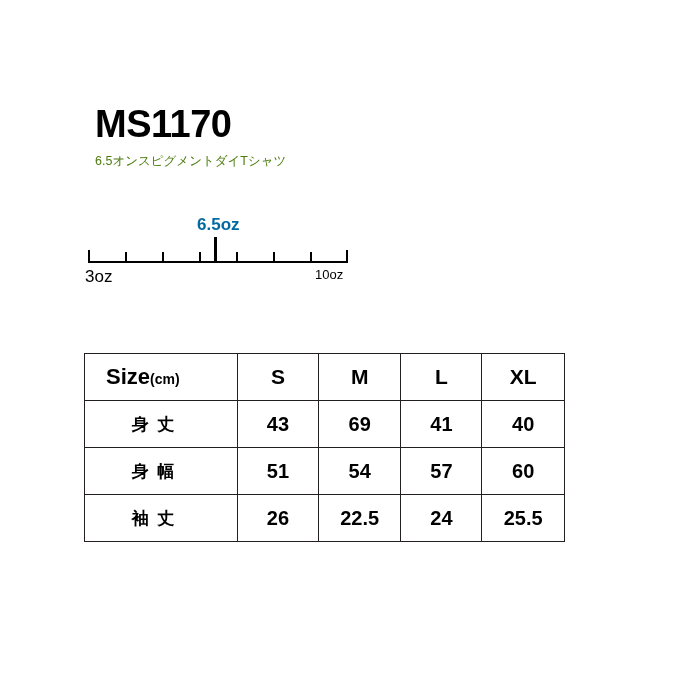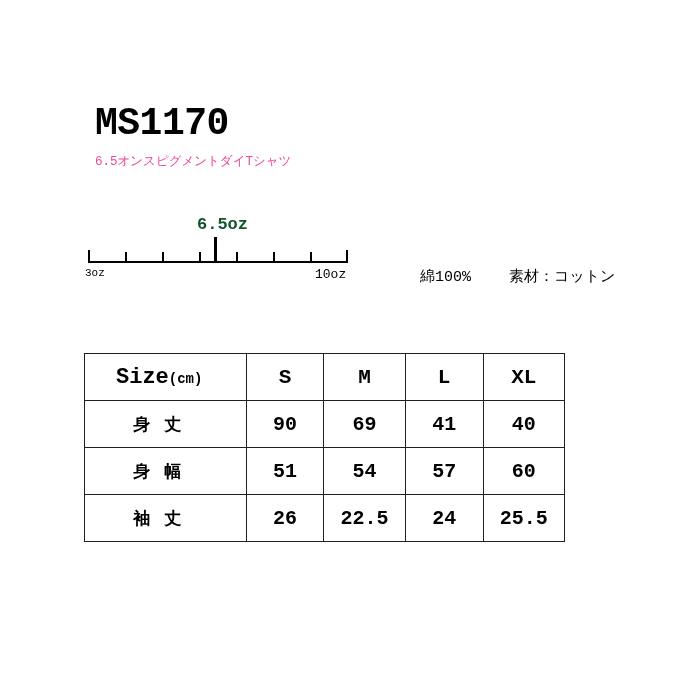--- a/index.html
+++ b/index.html
@@ -14,59 +14,58 @@
     color: #1a1a1a;
     position: relative;
     overflow: hidden;
   }
 
   .page {
     position: absolute;
     left: 0; top: 0;
     width: 700px;
     height: 700px;
-    font-family: Liberation Mono, monospace;
   }
 
   
   .title-block {
     position: absolute;
     left: 95px;
     top: 105px;
   }
   .product-code {
     font-size: 38px;
     font-weight: bold;
     letter-spacing: -0.5px;
     line-height: 1;
     margin: 0;
     color: #000;
   }
   .product-name {
     font-size: 12.5px;
     margin-top: 10px;
     letter-spacing: 0px;
-    color: #ec4899;
+    color: #4d7c0f;
   }
 
   
   .scale-block {
     position: absolute;
     left: 85px;
     top: 215px;
     width: 280px;
     height: 80px;
   }
   .scale-value {
     position: absolute;
     left: 112px;
     top: 0px;
     font-size: 17px;
     font-weight: bold;
-    color: #14532d;
+    color: #0369a1;
     white-space: nowrap;
   }
   .scale-axis {
     position: absolute;
     left: 3px;
     top: 46px;
     width: 260px;
     height: 2px;
     background: #000;
   }
@@ -90,21 +89,21 @@
     width: 3px;
     height: 26px;
     background: #000;
     left: 129px;
     top: 22px;
   }
   .scale-min {
     position: absolute;
     left: 0px;
     top: 52px;
-    font-size: 11px;
+    font-size: 17px;
     color: #000;
     text-align: center;
   }
   .scale-max {
     position: absolute;
     left: 230px;
     top: 52px;
     font-size: 13px;
     color: #000;
   }
@@ -144,21 +143,21 @@
   }
   .size-table .col-label {
     width: 137px;
     text-align: center;
     padding-right: 14px;
     font-size: 17px;
     letter-spacing: 2px;
   }
   .size-table thead .col-label {
     text-align: left;
-    padding-left: 31px;
+    padding-left: 21px;
     padding-right: 0;
     letter-spacing: 0;
   }
   .size-head-main {
     font-size: 22px;
     font-weight: bold;
   }
   .size-head-unit {
     font-size: 14px;
     font-weight: bold;
@@ -188,42 +187,37 @@
       <span class="tick small" style="left:222px;"></span>
       <span class="tick end" style="left:258px;"></span>
     </div>
 
     <div class="marker"></div>
     <div class="scale-axis"></div>
     <div class="scale-min">3oz</div>
     <div class="scale-max">10oz</div>
   </div>
 
-  <div class="material-block">
-    <span>綿100%</span>
-    <span class="mat-sep"></span>
-    <span>素材：コットン</span>
-  </div>
 
   <table class="size-table">
     <thead>
       <tr>
         <th class="col-label">
           <span class="size-head-main">Size</span><span class="size-head-unit">(cm)</span>
         </th>
         <th class="col-size">S</th>
         <th class="col-size">M</th>
         <th class="col-size">L</th>
         <th class="col-size">XL</th>
       </tr>
     </thead>
     <tbody>
       <tr>
         <td class="col-label">身 丈</td>
-        <td>90</td>
+        <td>43</td>
         <td>69</td>
         <td>41</td>
         <td>40</td>
       </tr>
       <tr>
         <td class="col-label">身 幅</td>
         <td>51</td>
         <td>54</td>
         <td>57</td>
         <td>60</td>

